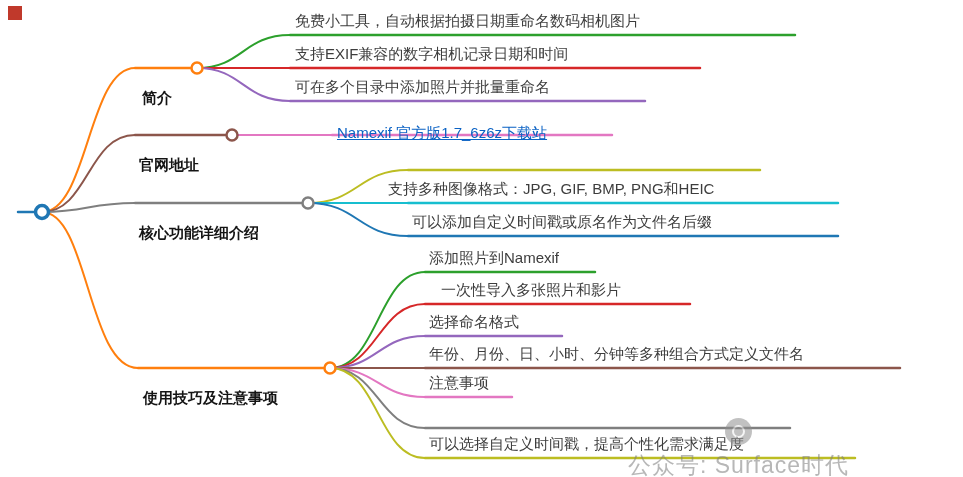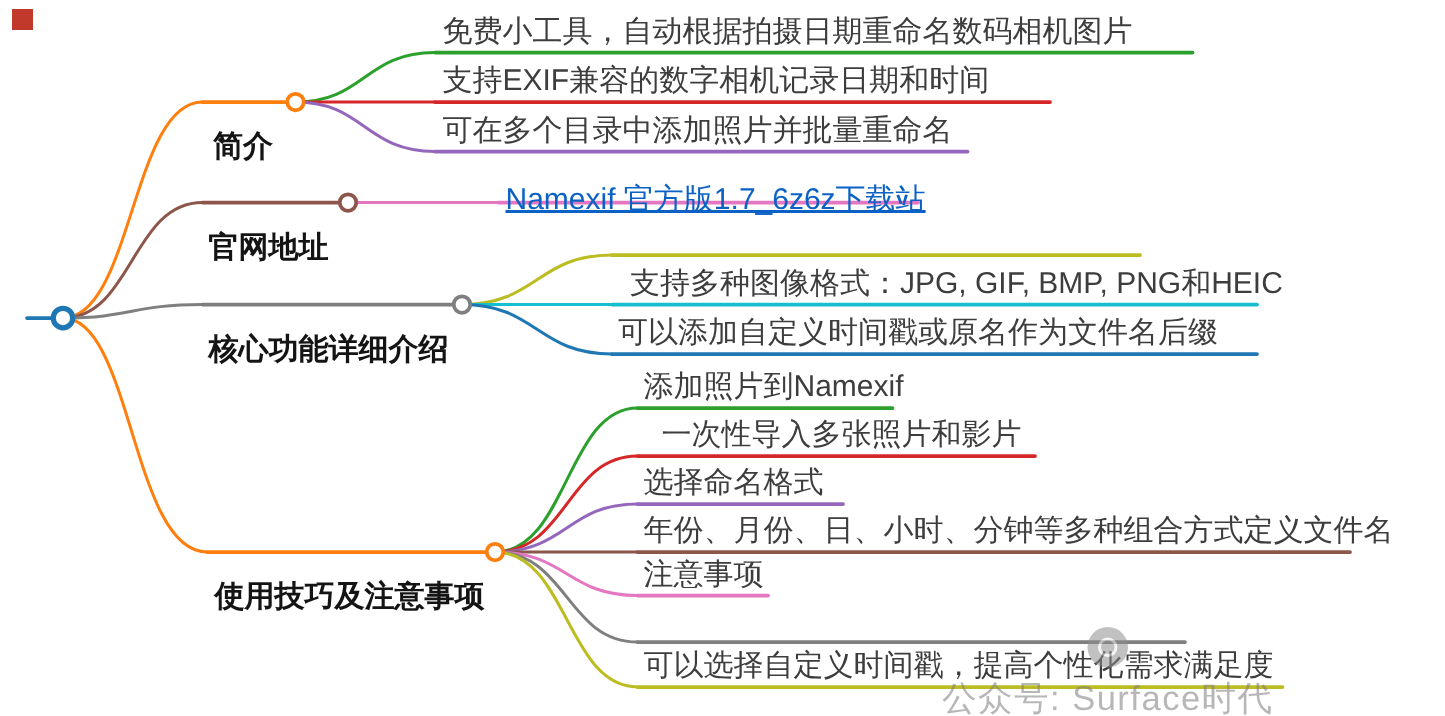--- a/index.html
+++ b/index.html
@@ -5,21 +5,21 @@
   html,body{margin:0;padding:0;background:#fff;}
   .stage{
     position:relative;width:963px;height:477px;background:#ffffff;overflow:hidden;
     font-family:"Liberation Sans",sans-serif;
   }
   .stage svg{position:absolute;left:0;top:0;}
   .conn{fill:none;stroke-width:2;stroke-linecap:round;}
   .uline{stroke-width:2.5;stroke-linecap:round;}
   .ncircle{fill:#ffffff;stroke-width:2.5;cursor:pointer;}
   .txt{
-    position:absolute;white-space:nowrap;font-size:20px;line-height:22px;
+    position:absolute;white-space:nowrap;font-size:15px;line-height:22px;
     color:#3d3d3d;
   }
   .lbl{font-weight:bold;color:#141414;margin-top:44px;}
   .link{color:#0b62c4;text-decoration:underline;cursor:pointer;margin-top:12px;}
   .marker{position:absolute;left:8px;top:6px;width:14px;height:14px;background:#c0392b;}
   .wm{position:absolute;left:628px;top:418px;display:flex;align-items:center;gap:5px;opacity:.55;flex-direction:column;}
   .wm-icon{width:27px;height:27px;border-radius:50%;background:#8f8f8f;position:relative;flex:0 0 auto;}
   .wm-icon::after{content:"";position:absolute;left:7px;top:7px;right:7px;bottom:7px;border:2px solid #ededed;border-radius:50%;}
   .wm-text{font-size:23px;color:#7d7d7d;letter-spacing:1px;}
 </style>
@@ -86,21 +86,21 @@
   <div class="txt lbl" style="left:139px;top:110px">官网地址</div>
   <div class="txt lbl" style="left:139px;top:178px">核心功能详细介绍</div>
   <div class="txt lbl" style="left:143px;top:343px">使用技巧及注意事项</div>
 
   <div class="txt" style="left:295px;top:10px">免费小工具，自动根据拍摄日期重命名数码相机图片</div>
   <div class="txt" style="left:295px;top:43px">支持EXIF兼容的数字相机记录日期和时间</div>
   <div class="txt" style="left:295px;top:76px">可在多个目录中添加照片并批量重命名</div>
 
   <a class="txt link" style="left:337px;top:110px">Namexif 官方版1.7_6z6z下载站</a>
 
-  <div class="txt" style="left:420px;top:178px">支持多种图像格式：JPG, GIF, BMP, PNG和HEIC</div>
+  <div class="txt" style="left:388px;top:178px">支持多种图像格式：JPG, GIF, BMP, PNG和HEIC</div>
   <div class="txt" style="left:412px;top:211px">可以添加自定义时间戳或原名作为文件名后缀</div>
 
   <div class="txt" style="left:429px;top:247px">添加照片到Namexif</div>
   <div class="txt" style="left:441px;top:279px">一次性导入多张照片和影片</div>
   <div class="txt" style="left:429px;top:311px">选择命名格式</div>
   <div class="txt" style="left:429px;top:343px">年份、月份、日、小时、分钟等多种组合方式定义文件名</div>
   <div class="txt" style="left:429px;top:372px">注意事项</div>
   <div class="txt" style="left:429px;top:433px">可以选择自定义时间戳，提高个性化需求满足度</div>
 
   <div class="wm">

